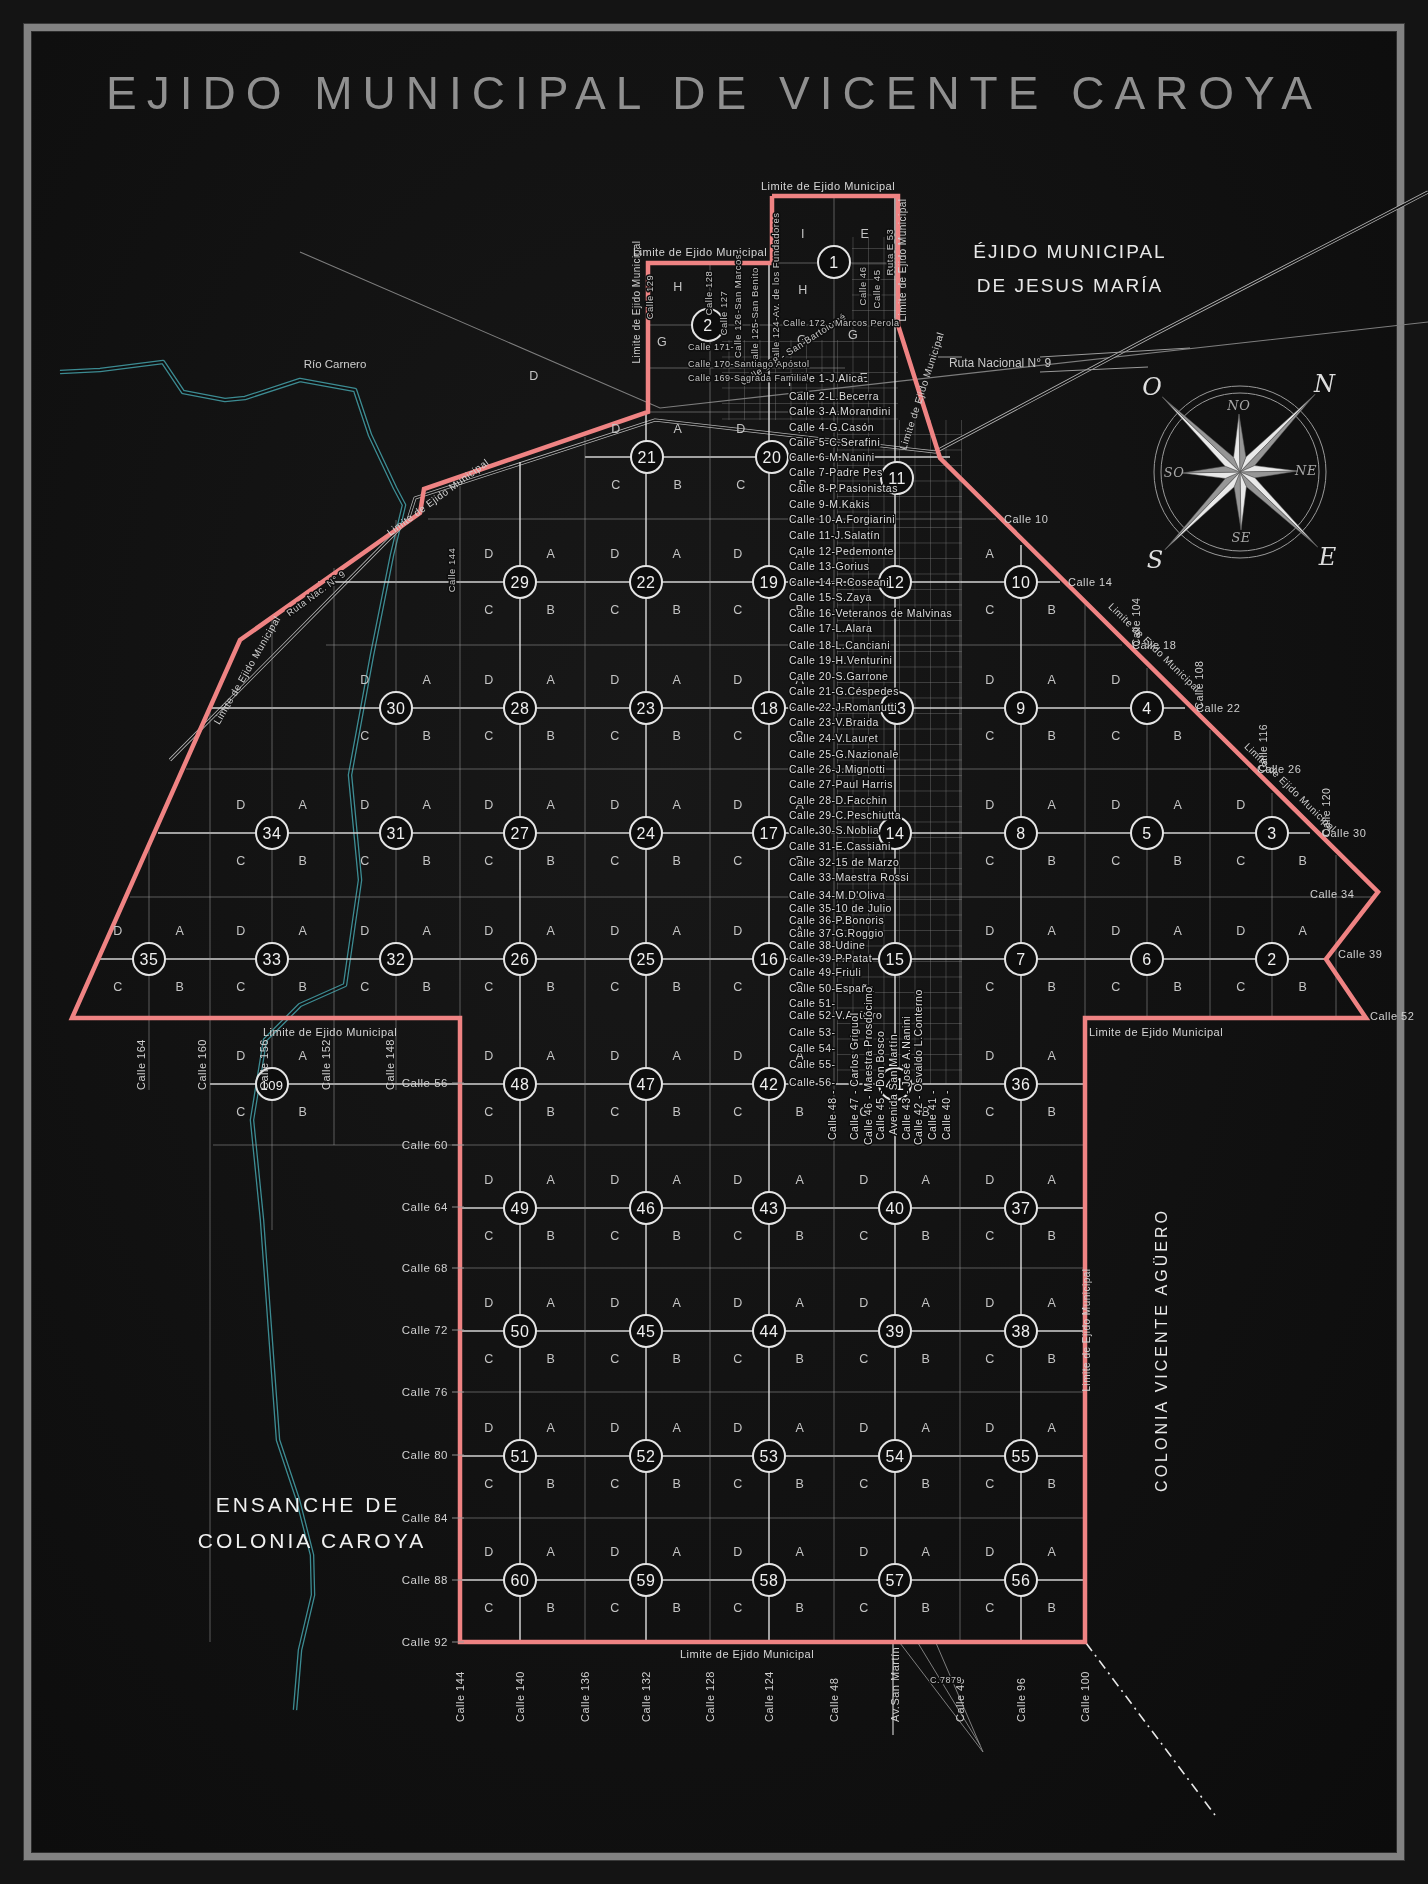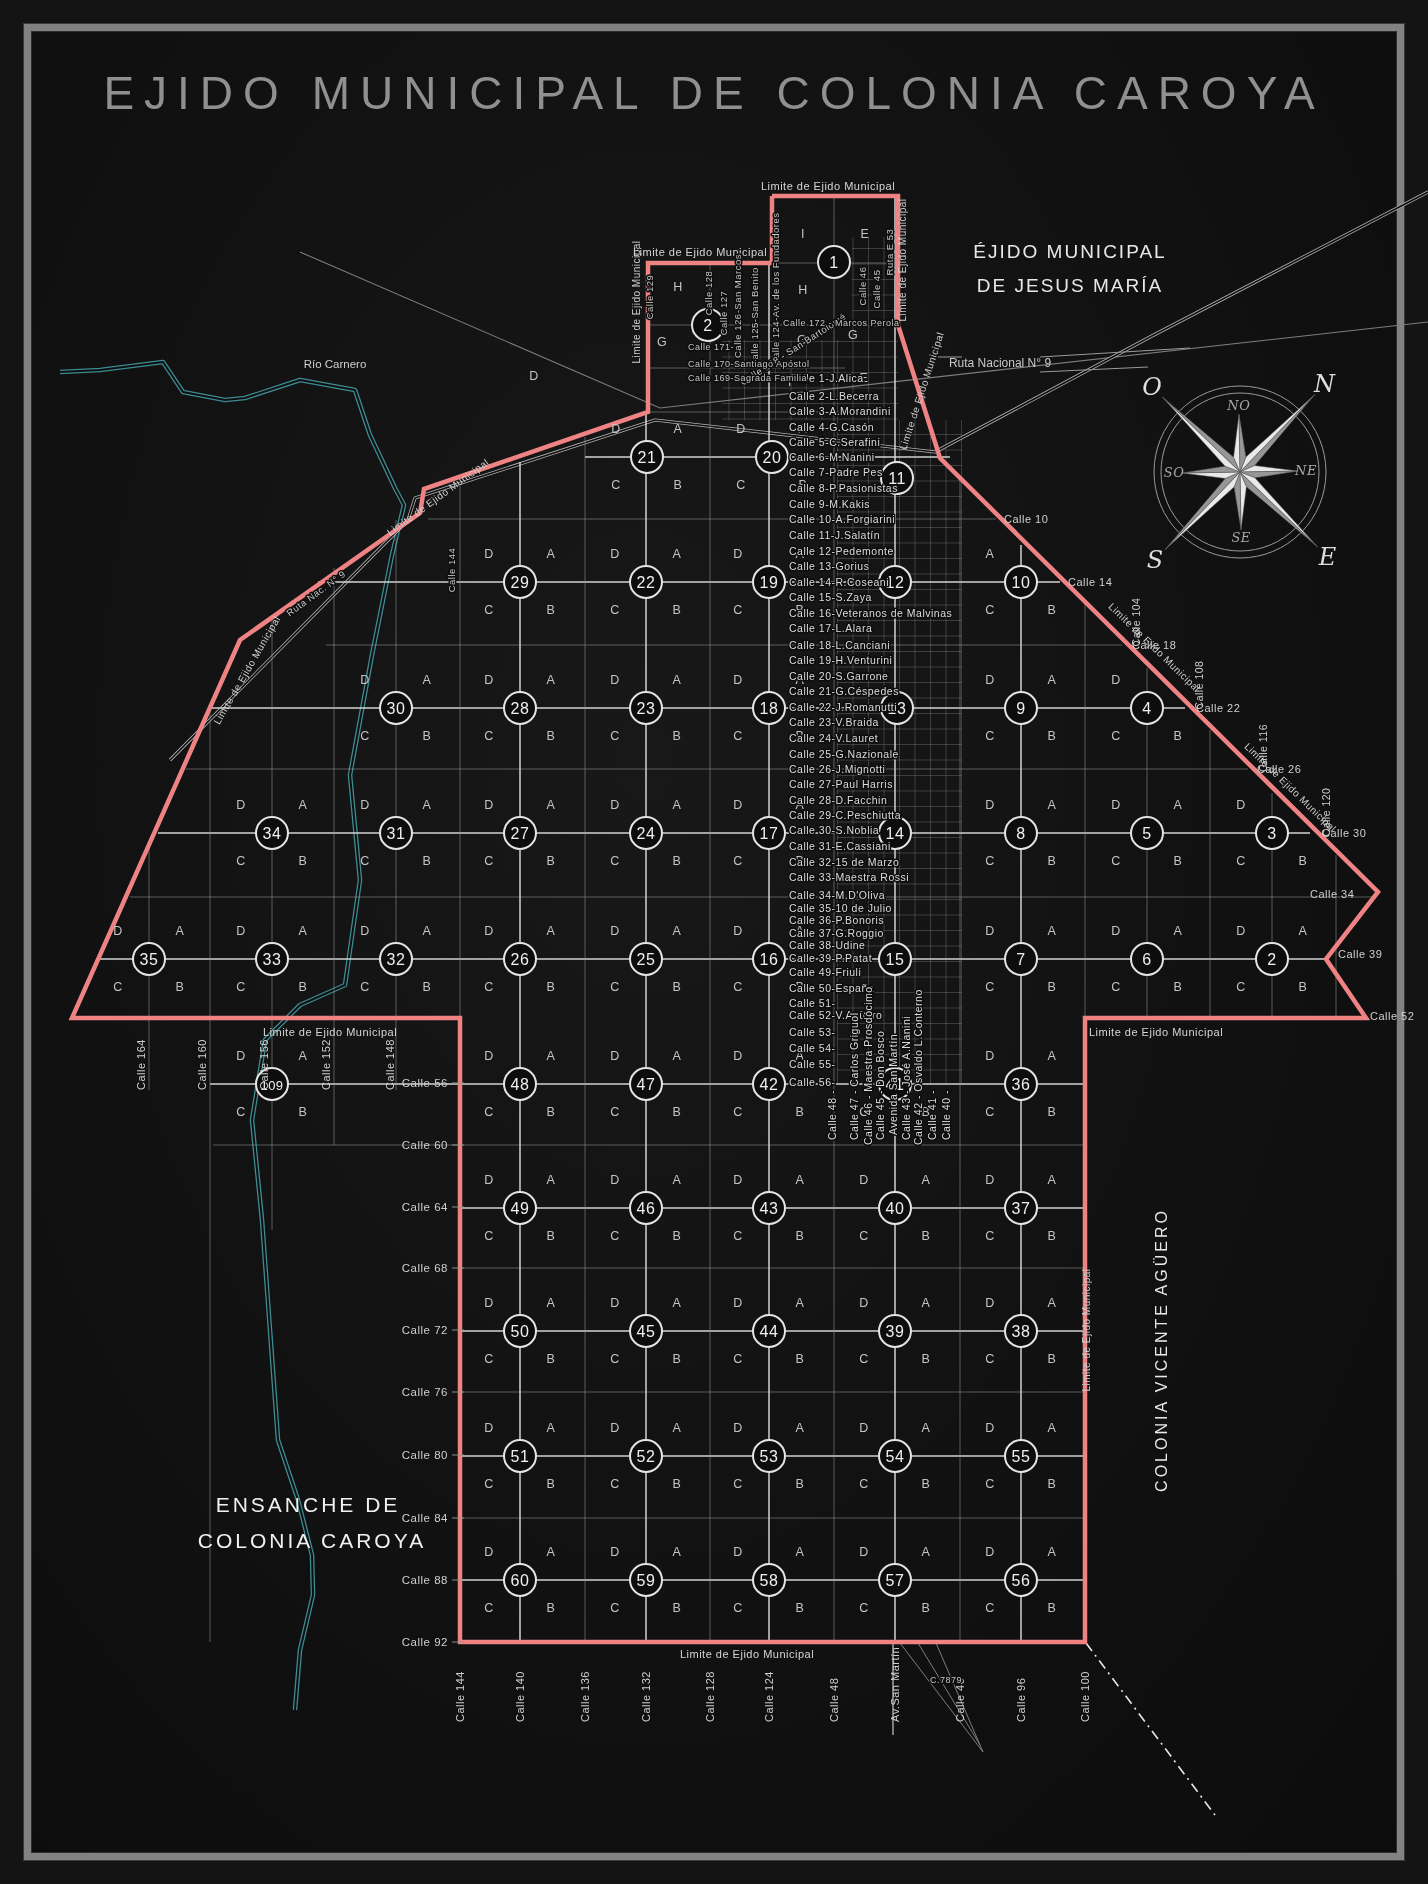--- a/index.html
+++ b/index.html
@@ -13,21 +13,21 @@
          color:#909090;font-size:46px;font-weight:400;letter-spacing:10px;}
   text{font-family:"Liberation Sans",sans-serif;}
   .halo{paint-order:stroke;stroke:#0e0e0e;stroke-width:3px;stroke-linejoin:round;}
   .ser{font-family:"DejaVu Serif","Liberation Serif",serif;font-style:italic;}
 </style>
 </head>
 <body>
 
 <div class="frame"></div>
 
-<div class="title">EJIDO MUNICIPAL DE COLONIA CAROYA</div>
+<div class="title">EJIDO MUNICIPAL DE VICENTE CAROYA</div>
 
 <svg id="map" width="1428" height="1884" viewBox="0 0 1428 1884">
   <defs>
     <pattern id="dense" width="15.5" height="15.5" patternUnits="userSpaceOnUse">
       <path d="M0 0 H15.5 M0 0 V15.5" stroke="#8a8a8a" stroke-width="0.8" fill="none"></path>
     </pattern>
   </defs>
   <g id="gen">
       <rect x="837" y="420" width="125" height="664" fill="url(#dense)" opacity="0.85"></rect>
       <rect x="722" y="340" width="176" height="80" fill="url(#dense)" opacity="0.85"></rect>

